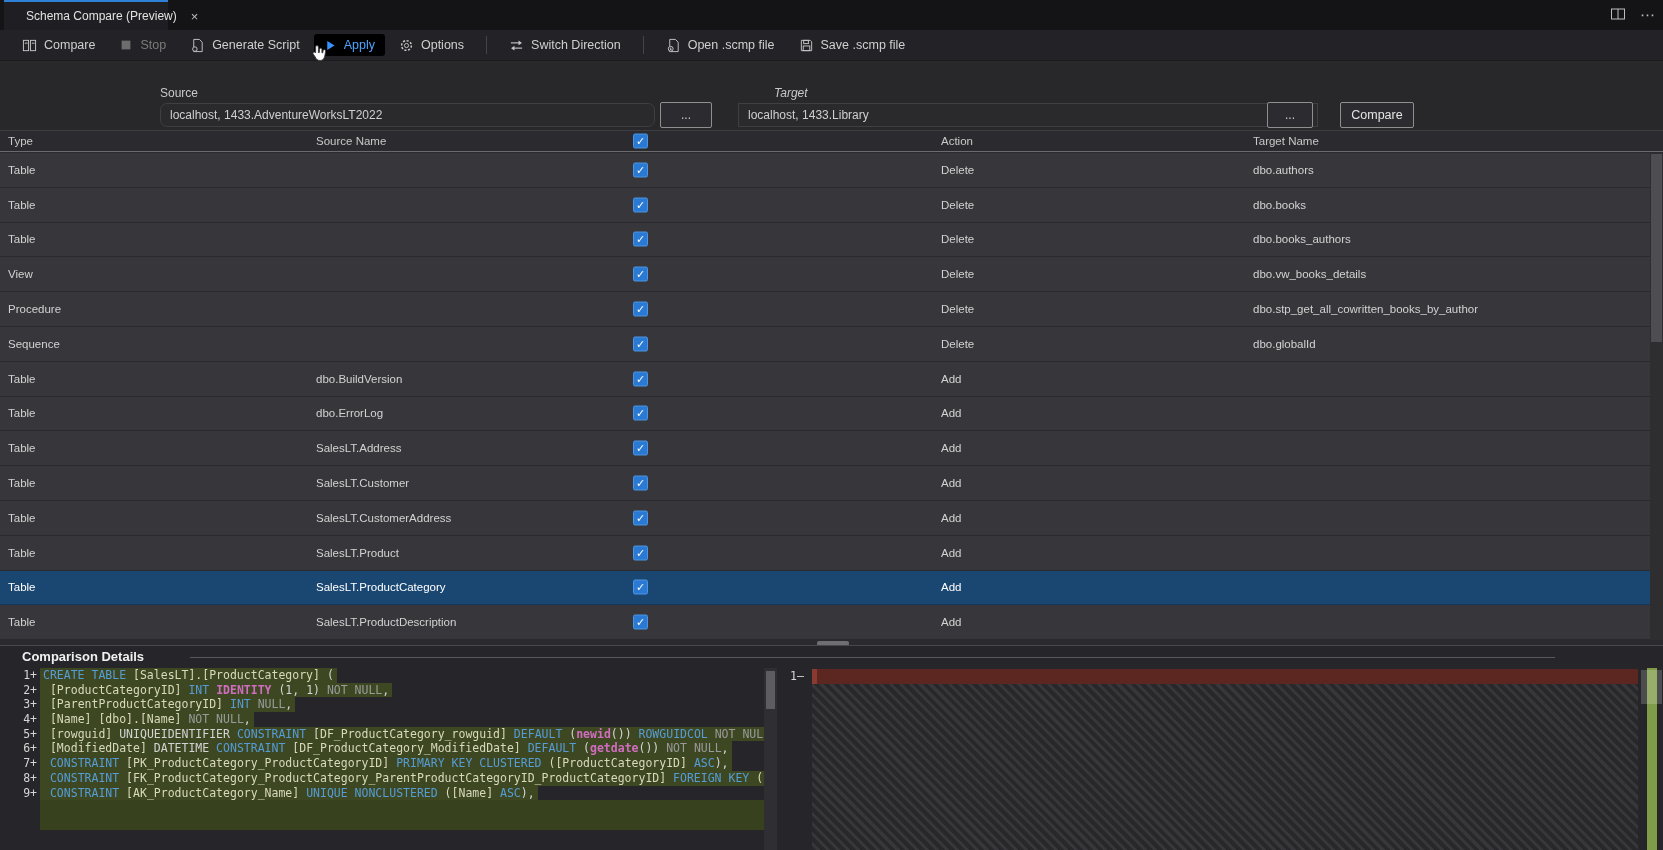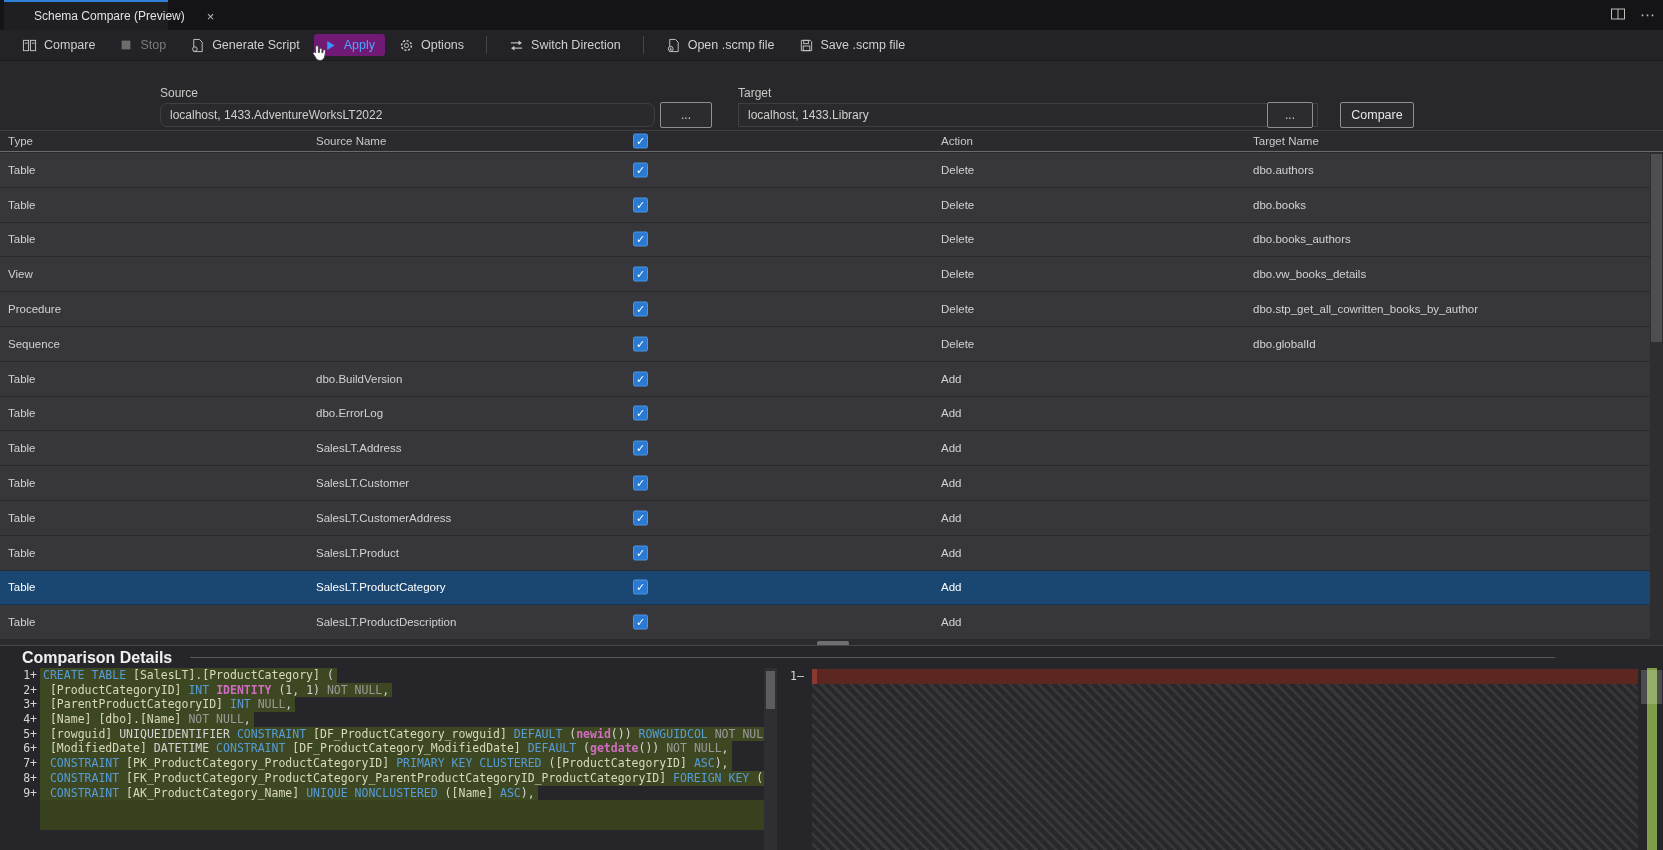--- a/index.html
+++ b/index.html
@@ -3,32 +3,32 @@
 <meta charset="utf-8">
 <style>
   * { margin:0; padding:0; box-sizing:border-box; }
   html,body { width:1663px; height:850px; overflow:hidden; }
   body { background:#2b2b2f; font-family:"Liberation Sans",sans-serif; color:#d0d0d0; position:relative; }
   .abs { position:absolute; }
 
   
   #tabstrip { left:0; top:0; width:1663px; height:30px; background:#141416; }
   #active-tab { left:4px; top:0; width:164px; height:30px; background:#1f1f23;
-    border-top:2px solid #2f80d7; display:flex; align-items:center; gap:22px; padding:0 8px; }
+    border-top:2px solid #2f80d7; display:flex; align-items:center; gap:14px; padding:0 8px; }
   #active-tab .title { font-size:12px; color:#e2e2e2; white-space:nowrap; }
   .closex { color:#bdbdbd; font-size:13px; line-height:13px; cursor:default; }
   #win-icons { right:8px; top:6px; display:flex; gap:14px; align-items:center; }
 
   
   #toolbar { left:0; top:30px; width:1663px; height:31px; background:#232327;
     display:flex; align-items:center; gap:4px; padding-left:12px; border-bottom:1px solid #1b1b1e; }
   .tbtn { display:flex; align-items:center; gap:7px; font-size:12.5px; color:#cfcfcf;
     padding:4px 10px; border-radius:3px; white-space:nowrap; }
   .tbtn.disabled { color:#7a7a7a; }
-  .tbtn.primary { background:#701a75; color:#4da3ff; }
+  .tbtn.primary { background:#000000; color:#4da3ff; }
   .tsep { width:1px; height:18px; background:#454549; margin:0 8px; }
   svg.icon { display:block; }
 
   
   #connbar { left:0; top:61px; width:1663px; height:69px; background:#28282b; }
   .conn-label { font-size:12px; color:#c9c9c9; }
   .conn-input { background:#2a2a2d; border:1px solid #3f3f43; color:#cfcfcf; font-size:12px;
     padding:0 9px; height:24px; font-family:"Liberation Sans",sans-serif; }
   .mini-btn { background:#2c2c30; border:1px solid #8f8f8f; border-radius:2px; color:#cccccc;
     font-size:12px; display:flex; align-items:center; justify-content:center; }
@@ -47,21 +47,21 @@
     color:#ffffff; font-size:11px; line-height:13px; text-align:center; }
 
   
   #hscroll-thumb { left:817px; top:641px; width:32px; height:5px; background:#6f6f73; border-radius:2px; }
   #vscroll-track { left:1650px; top:153px; width:13px; height:487px; background:#2e2e31; }
   #vscroll-thumb { left:1651px; top:154px; width:11px; height:188px; background:#4d4d52; }
 
   
   #details-border { left:0; top:645px; width:1663px; height:1px; background:#47474c; }
   #details { left:0; top:646px; width:1663px; height:204px; background:#26262a; }
-  #details-title { position:absolute; left:22px; top:3px; font-size:16px; font-weight:bold; color:#f0f0f0; }
+  #details-title { position:absolute; left:22px; top:3px; font-size:13px; font-weight:bold; color:#f0f0f0; }
   #details-rule { position:absolute; left:190px; top:11px; width:1365px; height:1px; background:#58585c; }
 
   #code-left { position:absolute; left:14px; top:22px; width:750px; height:182px; overflow:hidden;
     font-family:"DejaVu Sans Mono",monospace; font-size:11.5px; }
   .cl { height:14.7px; line-height:14.7px; display:flex; white-space:pre; }
   .gut { width:26px; text-align:right; color:#d6d6d6; flex:none; padding-right:3px; }
   .code-text { background:#3d4822; padding:0 3px; white-space:pre; }
   .code-bar { background:#37411e; height:14.7px; }
   .c-k { color:#569cd6; } .c-i { color:#d9d9bb; } .c-w { color:#d4d4d4; }
   .c-g { color:#9a9a9a; } .c-f { color:#d16dc0; font-weight:bold; }
@@ -170,21 +170,21 @@
 
 <svg id="cursor" class="abs" width="16" height="20" viewBox="0 0 16 20">
   <path fill="#ffffff" stroke="#3a3a3a" stroke-width="0.9" d="M6 1.5c.8 0 1.4.6 1.4 1.4v5.6l.9.1.2-3c0-.8.6-1.4 1.3-1.3.7 0 1.2.6 1.2 1.4l-.1 3 .8.2.4-2.2c.1-.7.8-1.2 1.5-1 .7.1 1.1.8 1 1.5l-.6 3.8c-.4 2.8-1.6 5.5-4.9 5.5-2.9 0-4-1.6-5-3.7L2.2 10c-.4-.7-.1-1.5.6-1.8.6-.3 1.4 0 1.7.6l.1.2V2.9C4.6 2.1 5.2 1.5 6 1.5z"></path>
 </svg>
 
 <div id="connbar" class="abs">
   <span class="conn-label abs" style="left:160px; top:25px;">Source</span>
   <input class="conn-input abs" style="left: 160px; top: 42px; width: 495px; border-radius: 7px;" value="localhost, 1433.AdventureWorksLT2022">
   <div class="mini-btn abs" style="left:660px; top:41px; width:52px; height:26px;">...</div>
 
-  <span class="conn-label abs" style="left:738px; top:25px;">Target</span>
+  <span class="conn-label abs" style="left:774px; top:25px;font-style:italic;">Target</span>
   <input class="conn-input abs" style="left: 738px; top: 42px; width: 580px;" value="localhost, 1433.Library">
   <div class="mini-btn abs" style="left:1267px; top:41px; width:46px; height:26px;">...</div>
 
   <div class="mini-btn abs" style="left:1340px; top:41px; width:74px; height:26px; font-size:12.5px; color:#e5e5e5;">Compare</div>
 </div>
 
 <div id="grid-header" class="abs">
   <span class="cell col-type">Type</span>
   <span class="cell col-source">Source Name</span>
   <span class="cell col-check checkbox">✓</span>

